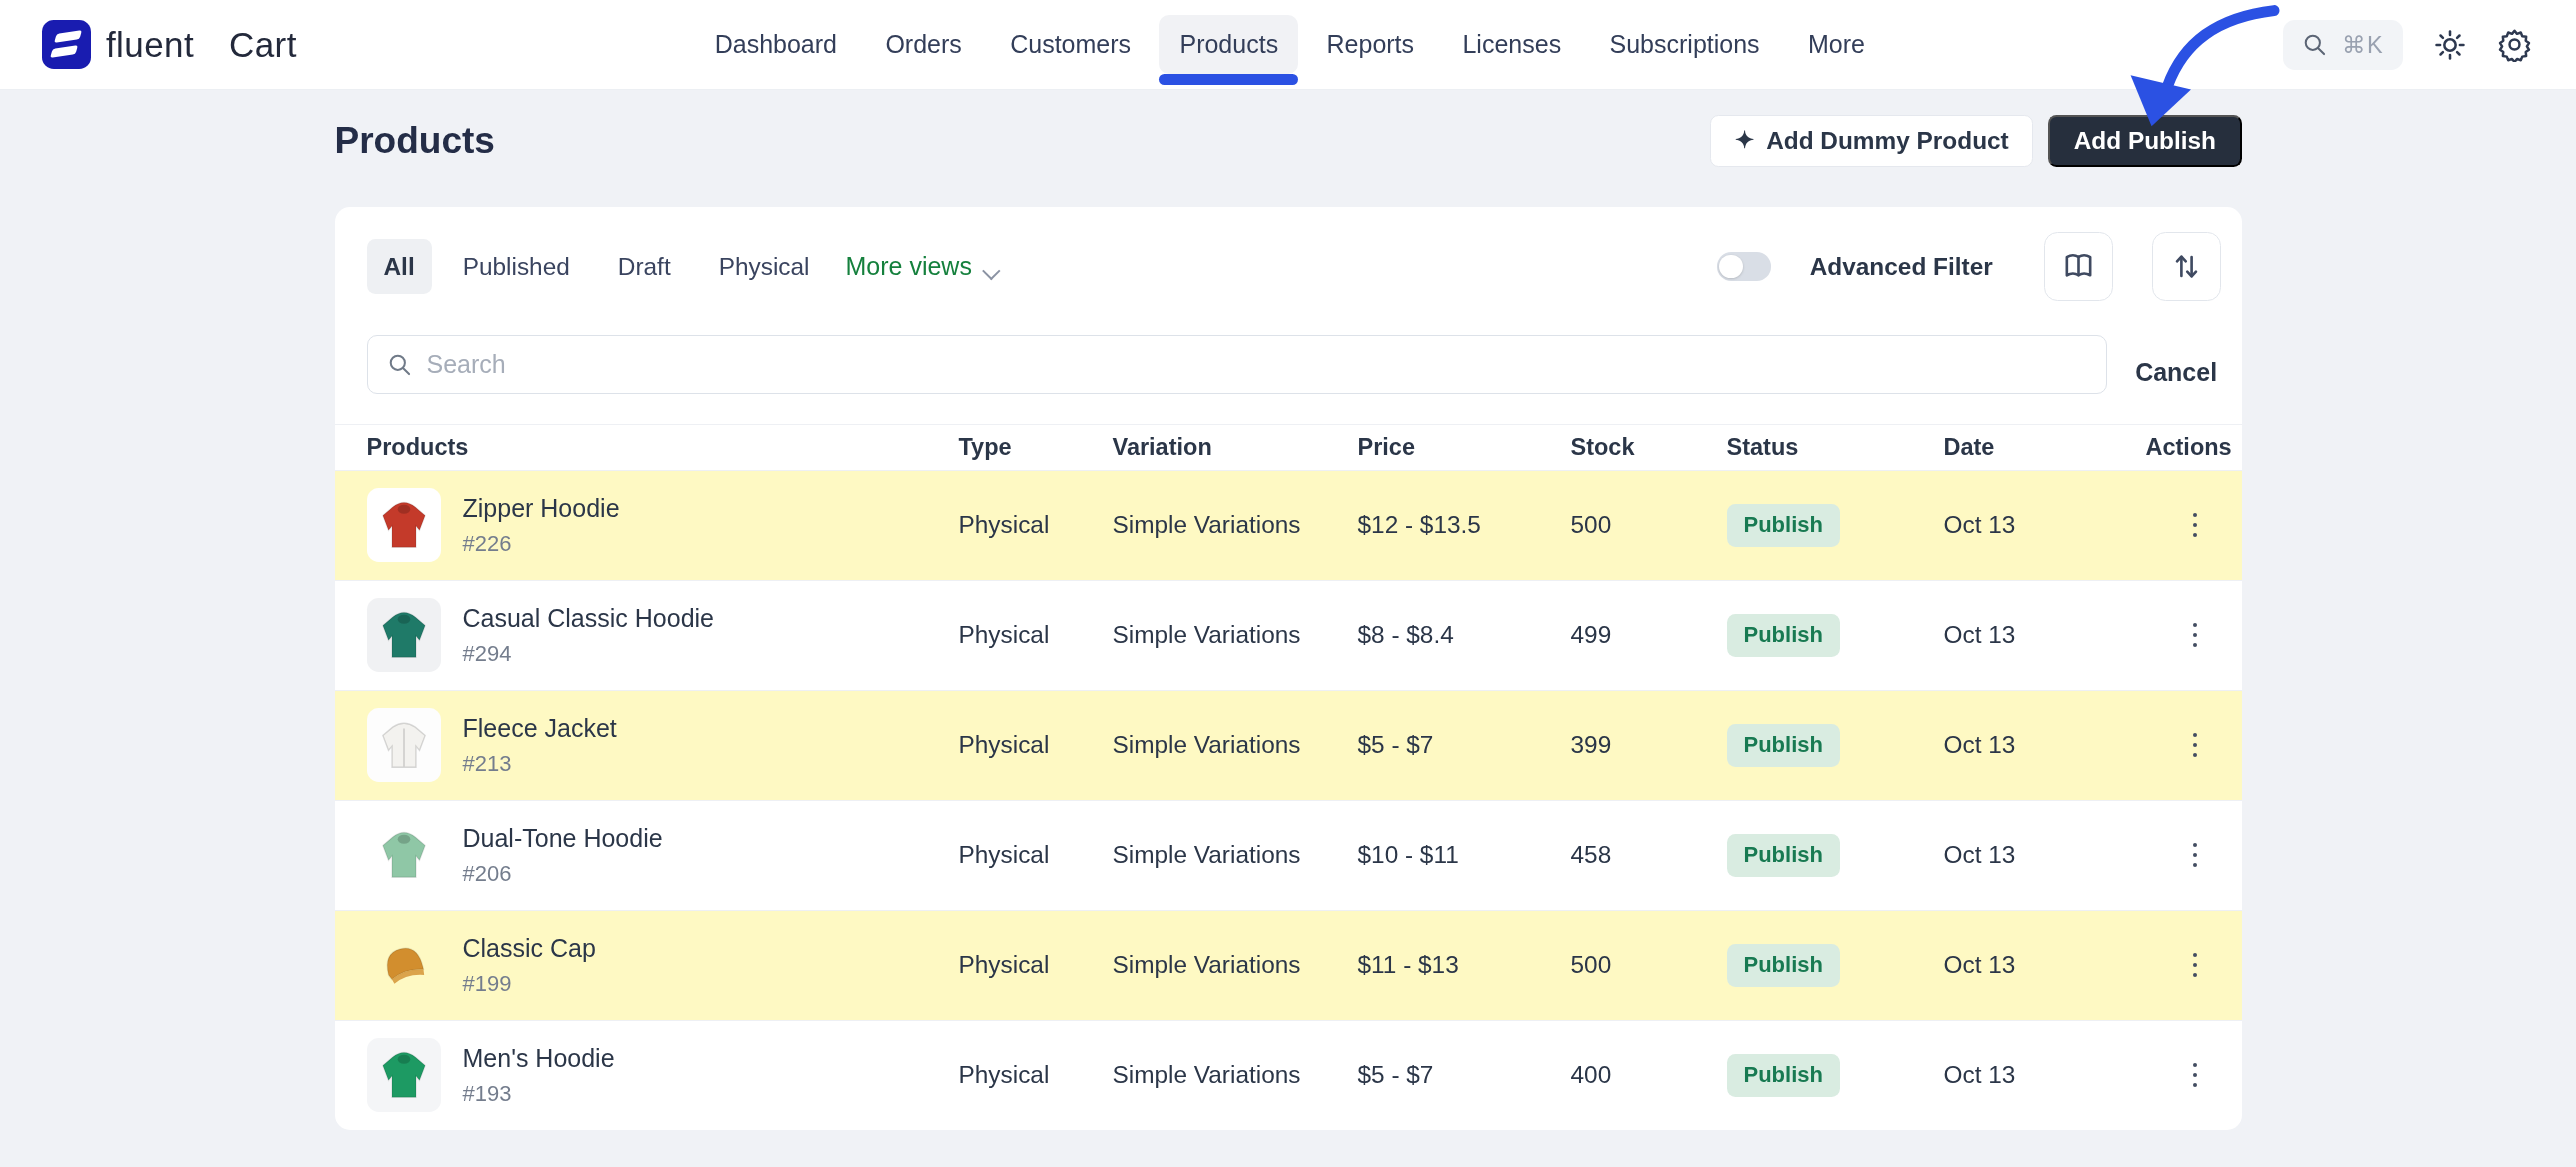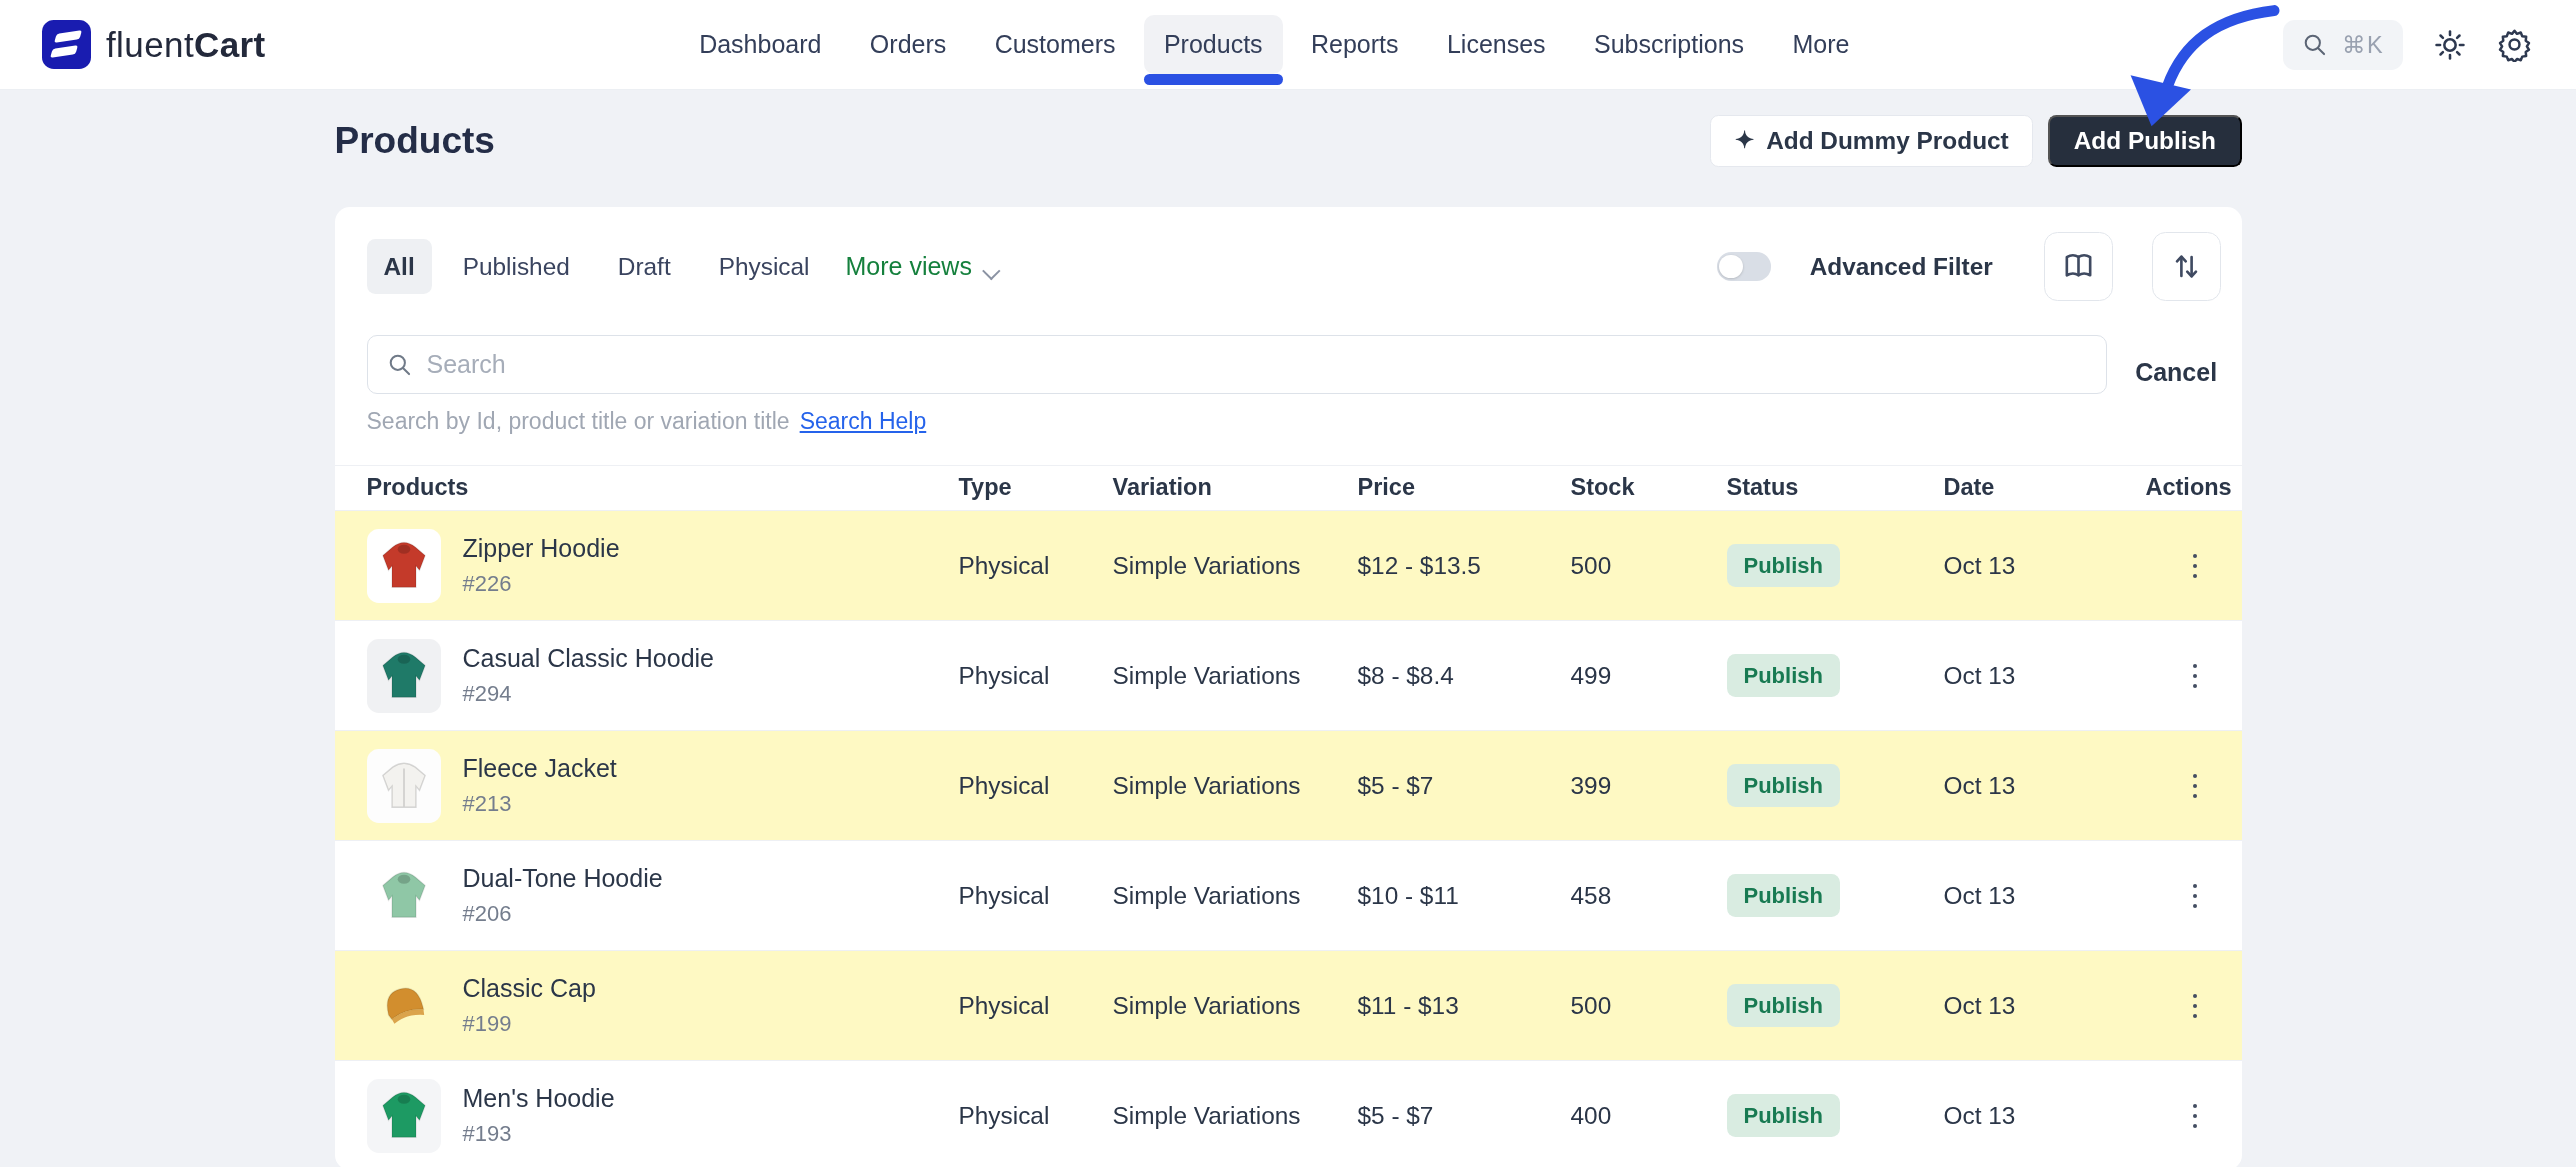--- a/index.html
+++ b/index.html
@@ -16,21 +16,21 @@
     height: 90px; background: #fff; border-bottom: 0.8px solid #eceff3;
     display: flex; align-items: center; padding: 0 44px 0 42px; position: relative; z-index: 1;
   }
   .logo { display: flex; align-items: center; gap: 15px; }
   .logo-mark { width: 49px; height: 49px; border-radius: 11.8px; background: var(--brand, #191cb0); position: relative; flex: none; }
   .logo-mark i { position: absolute; background: #fff; border-radius: 2.5px; width: 24.4px; height: 9.3px; transform: skewX(-24deg) rotate(-9deg); }
   .logo-mark i.b1 { top: 11.8px; left: 14.3px; }
   .logo-mark i.b2 { top: 27px; left: 10px; }
   .logo-text { font-size: 35px; color: #23293b; letter-spacing: 0.4px; }
   .logo-text .lt { font-weight: 400; }
-  .logo-text .bd { font-weight: 700; }
+  .logo-text .bd { font-weight: 400; margin-left: 35px; }
 
   .main-nav { display: flex; align-items: center; gap: 8.4px; margin: 0 auto; }
   .nav-item { position: relative; padding: 15px 20px; font-size: 25px; font-weight: 500; color: #333e59; border-radius: 10px; cursor: pointer; white-space: nowrap; }
   .nav-item.active { background: #f1f2f5; }
   .nav-item.active::after { content: ""; position: absolute; left: 0; right: 0; bottom: -11px; height: 11px; border-radius: 6.7px; background: var(--accent, #2b51e3); }
 
   .topbar-right { display: flex; align-items: center; gap: 30px; }
   .search-pill { display: flex; align-items: center; gap: 13.5px; background: #f2f4f7; border-radius: 11.8px; padding: 11px 18.5px; cursor: pointer; }
   .search-pill .shortcut { font-size: 23.5px; color: #99a1b0; letter-spacing: 1.7px; }
   .tb-icon { display: flex; align-items: center; justify-content: center; cursor: pointer; }
@@ -208,24 +208,20 @@
     <div class="card-row search-row">
       <div class="search-input-wrap">
         <svg width="27" height="27" viewBox="0 0 24 24" fill="none" stroke="#707a88" stroke-width="1.8" stroke-linecap="round">
             <circle cx="10.5" cy="10.5" r="6.3"></circle>
             <line x1="15.3" y1="15.3" x2="20.5" y2="20.5"></line>
           </svg>
         <input type="text" placeholder="Search" style="">
       </div>
       <span class="cancel">Cancel</span>
     </div>
-    <div class="card-row helper">
-      <span>Search by Id, product title or variation title</span>
-      <a class="help-link">Search Help</a>
-    </div>
 
     <div class="card-divider"></div>
 
     <div class="grid-row thead">
         <span class="th">Products</span>
         <span class="th">Type</span>
         <span class="th">Variation</span>
         <span class="th">Price</span>
         <span class="th">Stock</span>
         <span class="th">Status</span>

